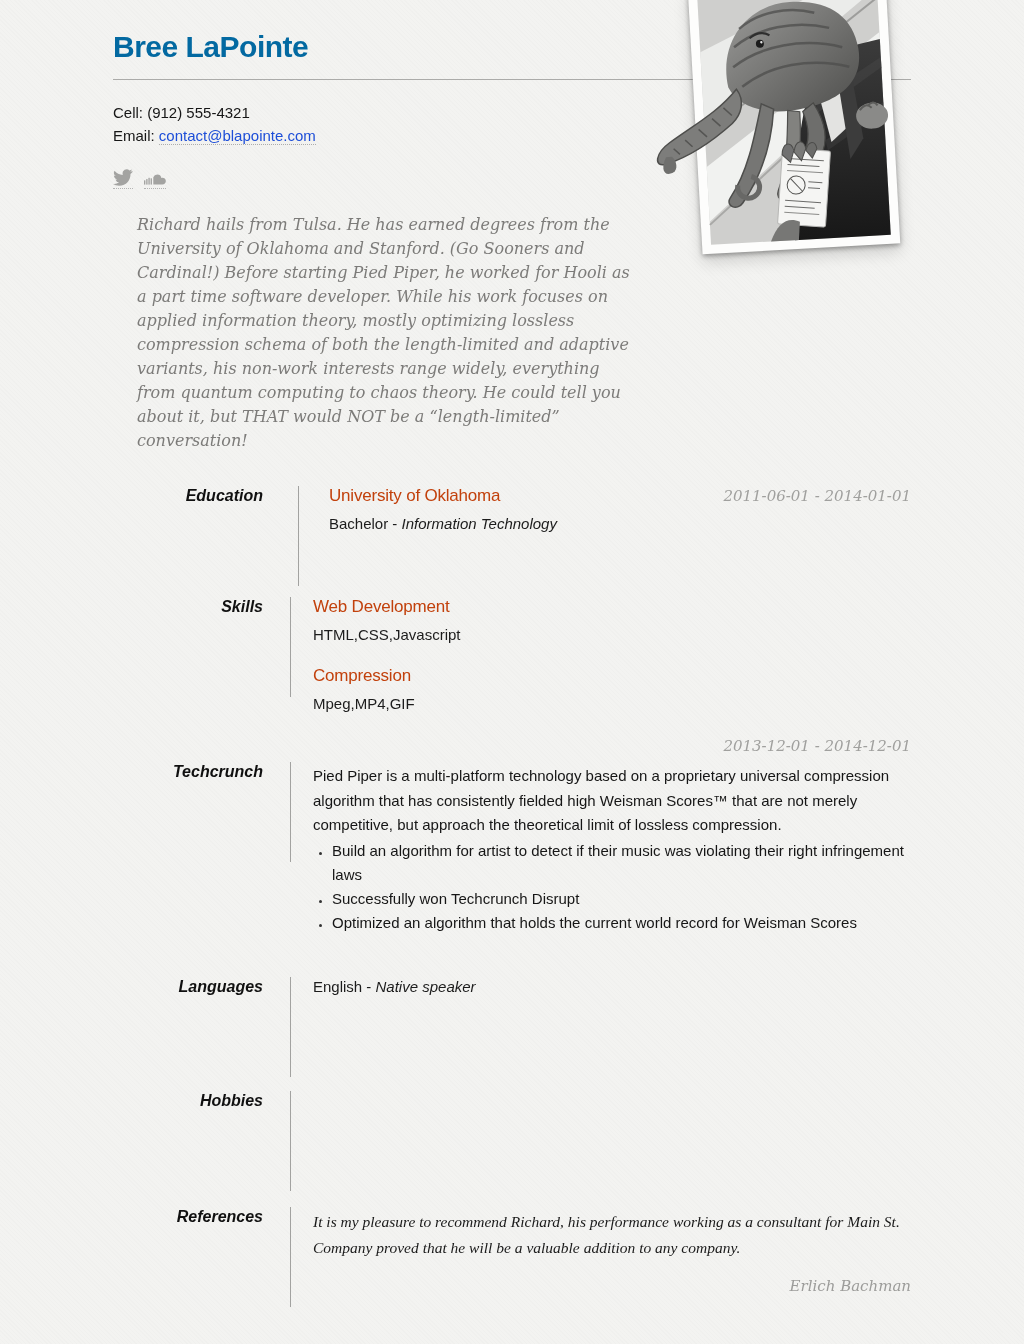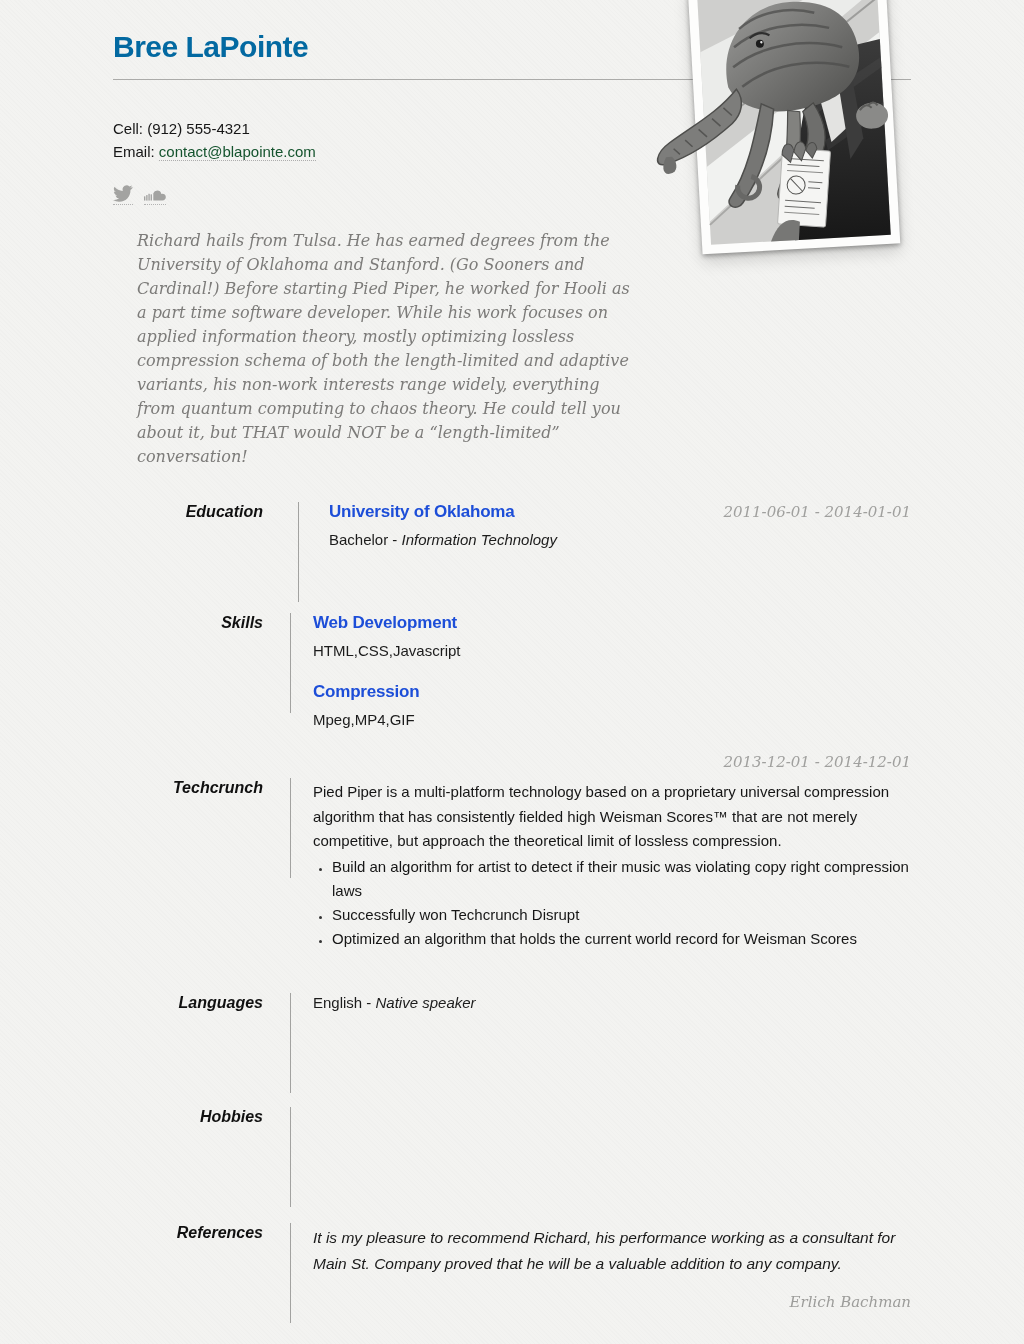--- a/index.html
+++ b/index.html
@@ -13,23 +13,23 @@
       repeating-linear-gradient(45deg, rgba(0,0,0,.013) 0 1px, transparent 1px 3px),
       repeating-linear-gradient(-45deg, rgba(255,255,255,.03) 0 1px, transparent 1px 4px);
     overflow:hidden;
   }
   .page { position:relative; width:798px; margin:0 0 0 113px; padding-top:30px; }
 
   
   .name { font-size:30px; font-weight:bold; color:#0369a1; letter-spacing:-.5px; }
   .hr { border:none; border-top:1px solid #ababa9; margin-top:15px; }
 
-  .contact { margin-top:37px; font-size:15px; line-height:23px; color:#161616; }
+  .contact { margin-top:21px; font-size:15px; line-height:23px; color:#161616; }
   .contact .lab { color:#161616; }
-  .muted-link { color:#14532d; text-decoration:none; border-bottom:1px dotted #adadad; }
+  .muted-link { color:#1d4ed8; text-decoration:none; border-bottom:1px dotted #adadad; }
 
   .social { margin-top:22px; }
   .social a { display:inline-block; margin-right:7px; padding-bottom:2px;
               border-bottom:1px dotted #b3b3b3; line-height:0; }
   .social svg { fill:#a3a3a1; }
 
   .intro {
     margin-top:23px; width:502px;
     font-family:"DejaVu Serif", serif; font-style:italic;
     font-size:16px; line-height:24px; color:#7c7b79;margin-left:24px;
@@ -51,36 +51,36 @@
   .sec-label {
     width:150px; flex:none; text-align:right;
     font-style:italic; font-weight:bold; font-size:16px; color:#101010; padding-top:1px;
   }
   .sec-rule { width:50px; flex:none; position:relative; }
   .sec-rule::before { content:""; position:absolute; left:27px; top:0; width:1px; height:100px; background:#a2a2a0; }
   .sec-content { flex:1; min-width:0; }
 
   .date { font-family:"DejaVu Serif", serif; font-style:italic; font-size:15px; color:#a0a09e; white-space:nowrap;margin-left:12px; }
   .title-row { display:flex; justify-content:space-between; align-items:baseline; }
-  .item-title { font-size:17px; font-weight:bold; color:#1d4ed8; letter-spacing:-.2px; }
+  .item-title { font-size:17px; font-weight:normal; color:#c2410c; letter-spacing:-.2px; }
   .item-sub { margin-top:9px; font-size:15px; color:#1c1c1c; }
   .italic { font-style:italic; }
 
   #sec-education { min-height:111px;gap:8px; }
   #sec-skills { min-height:140px; }
   .skill-item { margin-bottom:23px; }
   #sec-experience-wrap { min-height:240px; }
   .exp-date-row { text-align:right; margin-bottom:7px; }
   .exp-summary { font-size:15px; line-height:24.5px; color:#161616; padding-top:2px; }
   .exp-bullets { margin:1px 0 0 5px; padding-left:14px; }
   .exp-bullets li { font-size:15px; line-height:24px; color:#161616; }
   .exp-bullets li::marker { font-size:11px; color:#333; }
   #sec-languages { min-height:114px; }
   #sec-hobbies { min-height:116px; }
-  .ref-quote { font-style:italic; font-size:15.5px; line-height:26px; color:#1b1b1b; padding-top:2px; }
+  .ref-quote { font-style:italic; font-size:15.5px; line-height:26px; color:#1b1b1b; padding-top:2px;font-family:Liberation Serif, serif; }
   .ref-sign { margin-top:16px; text-align:right; font-family:"DejaVu Serif", serif;
               font-style:italic; font-size:15px; color:#9c9c9a; }
 </style>
 </head>
 <body>
 
 <div class="page">
 
   <h1 class="name">Bree LaPointe</h1>
   <hr class="hr">
@@ -210,21 +210,21 @@
     <div id="sec-experience-wrap">
       <div class="exp-date-row">
         <span class="date">2013-12-01 - 2014-12-01</span>
       </div>
       <div class="section">
         <div class="sec-label">Techcrunch</div>
         <div class="sec-rule"></div>
         <div class="sec-content">
           <p class="exp-summary">Pied Piper is a multi-platform technology based on a proprietary universal compression algorithm that has consistently fielded high Weisman Scores™ that are not merely competitive, but approach the theoretical limit of lossless compression.</p>
           <ul class="exp-bullets">
-            <li>Build an algorithm for artist to detect if their music was violating copy right compression laws</li>
+            <li>Build an algorithm for artist to detect if their music was violating their right infringement laws</li>
             <li>Successfully won Techcrunch Disrupt</li>
             <li>Optimized an algorithm that holds the current world record for Weisman Scores</li>
           </ul>
         </div>
       </div>
     </div>
 
     <div class="section" id="sec-languages">
       <div class="sec-label">Languages</div>
       <div class="sec-rule"></div>

